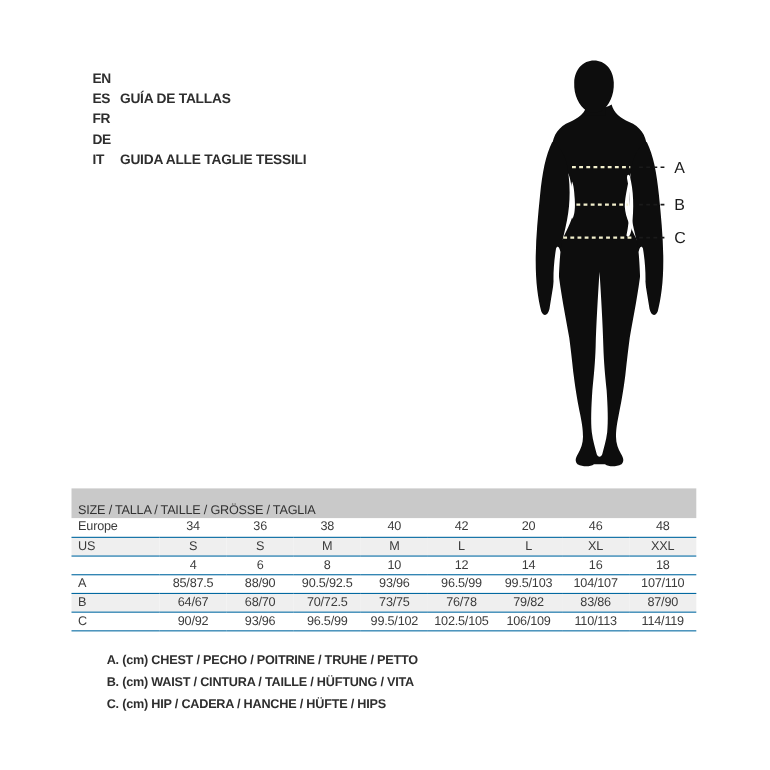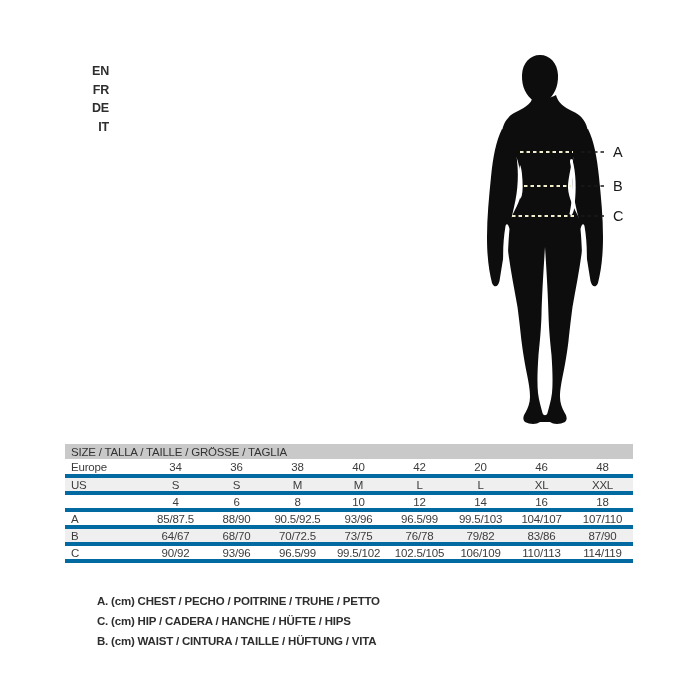--- a/index.html
+++ b/index.html
@@ -3,35 +3,35 @@
 <meta charset="utf-8">
 <style>
   html,body{margin:0;padding:0;background:#fff;}
   .stage{
     position:relative;width:700px;height:700px;background:#ffffff;overflow:hidden;
     font-family:"Liberation Sans", sans-serif;color:#2e2e2e;
   }
   
   .lang-list{position:absolute;left:84px;top:62px;}
   .lang-row{display:flex;height:18.6px;line-height:18.6px;
-    font-size:12.5px;font-weight:bold;letter-spacing:-0.2px;white-space:nowrap;text-align:right;}
+    font-size:12.5px;font-weight:bold;letter-spacing:-0.2px;white-space:nowrap;}
   .lang-code{width:25px;flex:0 0 25px;}
   
   .figure-svg{position:absolute;left:460px;top:45px;}
   
   .gender-heading{position:absolute;left:71px;top:419px;
     font-size:12px;font-weight:bold;letter-spacing:-0.1px;white-space:nowrap;}
   
   .size-table{position:absolute;left:65px;top:444px;width:568px;
     border-collapse:collapse;table-layout:fixed;
     font-size:11.5px;letter-spacing:-0.2px;color:#3c3c3c;}
   .size-table thead th{
     background:#c9c9c9;color:#333;font-weight:normal;text-align:left;
-    height:15px;padding:0 0 0 6px;}
-  .size-table tbody tr{height:17px;border-bottom:4px solid #0369a1;}
+    height:15px;padding:12px 0 0 6px;}
+  .size-table tbody tr{height:17px;border-bottom:1px solid #0369a1;}
   .size-table tbody tr:nth-child(2),
   .size-table tbody tr:nth-child(5),
   .size-table tbody tr:nth-child(7){background:#efefef;}
   .size-table tbody th{font-weight:normal;text-align:left;padding:0 0 0 6px;width:80px;}
   .size-table tbody td{text-align:center;padding:0;}
   
   .legend{position:absolute;left:71px;top:592px;}
   .legend-line{display:block;height:19.8px;line-height:19.8px;
     font-size:11.5px;font-weight:bold;letter-spacing:-0.2px;white-space:nowrap;margin-left:26px;}
 </style>
@@ -39,27 +39,32 @@
 <body>
 
 <div class="stage">
 
   <div class="lang-list">
 
   <div class="lang-row">
       <span class="lang-code">EN</span>
     </div>
       <div class="lang-row">
+      <span class="lang-code">ES</span>
+      <span class="lang-label">GUÍA DE TALLAS</span>
+    </div>
+      <div class="lang-row">
       <span class="lang-code">FR</span>
     </div>
       <div class="lang-row">
       <span class="lang-code">DE</span>
     </div>
       <div class="lang-row">
       <span class="lang-code">IT</span>
+      <span class="lang-label">GUIDA ALLE TAGLIE TESSILI</span>
     </div>
     </div>
 
   <svg class="figure-svg" width="185" height="400" viewBox="0 0 185 400">
     <g fill="#0d0d0d" stroke="none">
       <path d="
         M 74 50
         C 72 58 66 62 58 66
         C 48 70 43 78 42 87
         C 43.5 94 47 99 51 105
@@ -243,17 +248,17 @@
         <td>102.5/105</td>
         <td>106/109</td>
         <td>110/113</td>
         <td>114/119</td>
       </tr>
       </tbody>
   </table>
 
   <div class="legend">
     <span class="legend-line">A. (cm) CHEST / PECHO / POITRINE / TRUHE / PETTO</span>
+    <span class="legend-line">B. (cm) WAIST / CINTURA / TAILLE / HÜFTUNG / VITA</span>
     <span class="legend-line">C. (cm) HIP / CADERA / HANCHE / HÜFTE / HIPS</span>
-    <span class="legend-line">B. (cm) WAIST / CINTURA / TAILLE / HÜFTUNG / VITA</span>
   </div>
 
 </div>
 
 </body></html>

